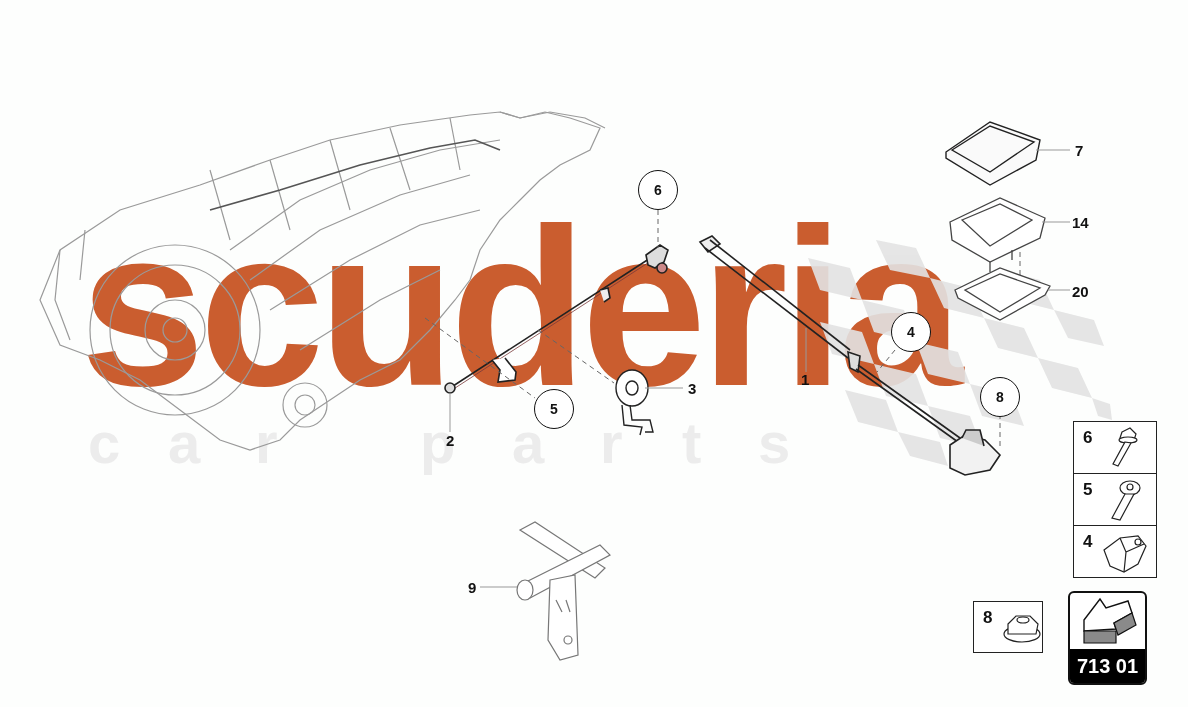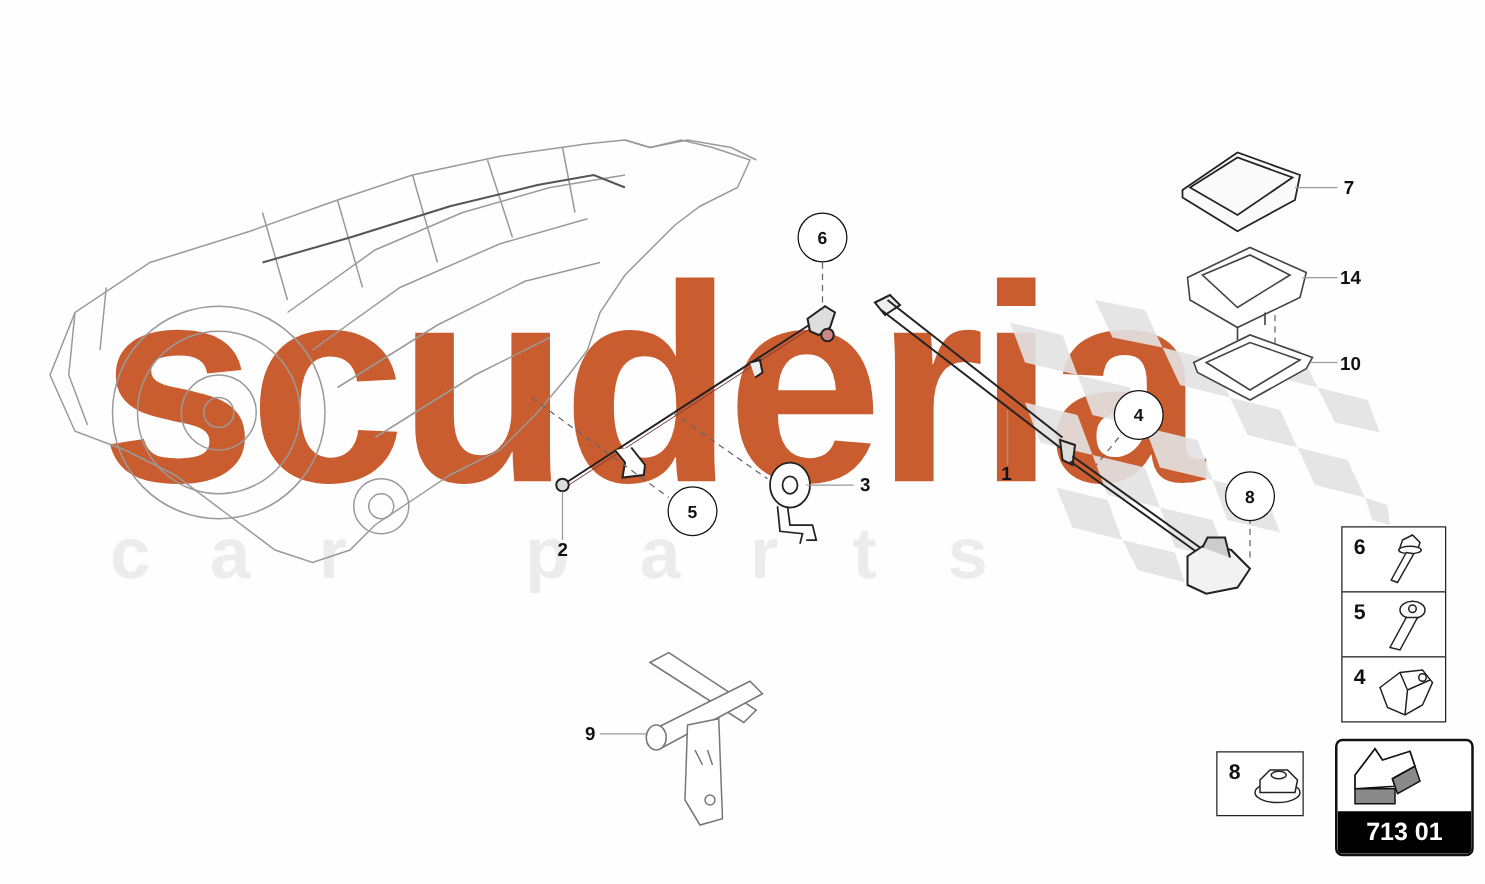--- a/index.html
+++ b/index.html
@@ -27,21 +27,21 @@
     box-sizing: border-box; cursor: pointer;
   }
   .plabel {
     position: absolute; font-weight: bold; font-size: 15px; color: #111; cursor: pointer;
   }
   .box {
     position: absolute; border: 1.5px solid #222; background: #fff; box-sizing: border-box;
   }
   .box .num { position: absolute; left: 9px; top: 6px; font-weight: bold; font-size: 17px; color: #111; }
   .diagram-code {
-    position: absolute; left: 1068px; top: 591px; width: 111px; height: 94px;
+    position: absolute; left: 1068px; top: 591px; width: 79px; height: 94px;
     border: 2px solid #111; border-radius: 6px; background: #fff; overflow: hidden; box-sizing: border-box;
   }
   .diagram-code .code-bar {
     position: absolute; left: 0; right: 0; bottom: 0; height: 34px; background: #000;
     color: #fff; font-weight: bold; font-size: 20px; display: flex; align-items: center; justify-content: center;
   }
 </style>
 </head>
 <body>
 
@@ -172,21 +172,21 @@
   <div class="callout" style="left:638px;top:170px">6</div>
   <div class="callout" style="left:534px;top:389px">5</div>
   <div class="callout" style="left:891px;top:312px">4</div>
   <div class="callout" style="left:980px;top:377px">8</div>
 
   <div class="plabel" style="left:801px;top:371px">1</div>
   <div class="plabel" style="left:446px;top:432px">2</div>
   <div class="plabel" style="left:688px;top:380px">3</div>
   <div class="plabel" style="left:1075px;top:142px">7</div>
   <div class="plabel" style="left:468px;top:579px">9</div>
-  <div class="plabel" style="left:1072px;top:283px">10</div>
+  <div class="plabel" style="left:1072px;top:283px">20</div>
   <div class="plabel" style="left:1072px;top:214px">14</div>
 
   <div class="box" style="left:1073px;top:421px;width:84px;height:53px">
     <span class="num">6</span>
     <svg width="60" height="48" style="position:absolute;left:24px;top:2px">
       <g fill="#fff" stroke="#222" stroke-width="1.2">
         <path d="M24,8 L32,4 L38,10 L36,16 L28,18 L22,14 Z"></path>
         <ellipse cx="30" cy="16" rx="9" ry="3"></ellipse>
         <path d="M27,18 L33,19 L20,42 L15,40 Z"></path>
       </g>

